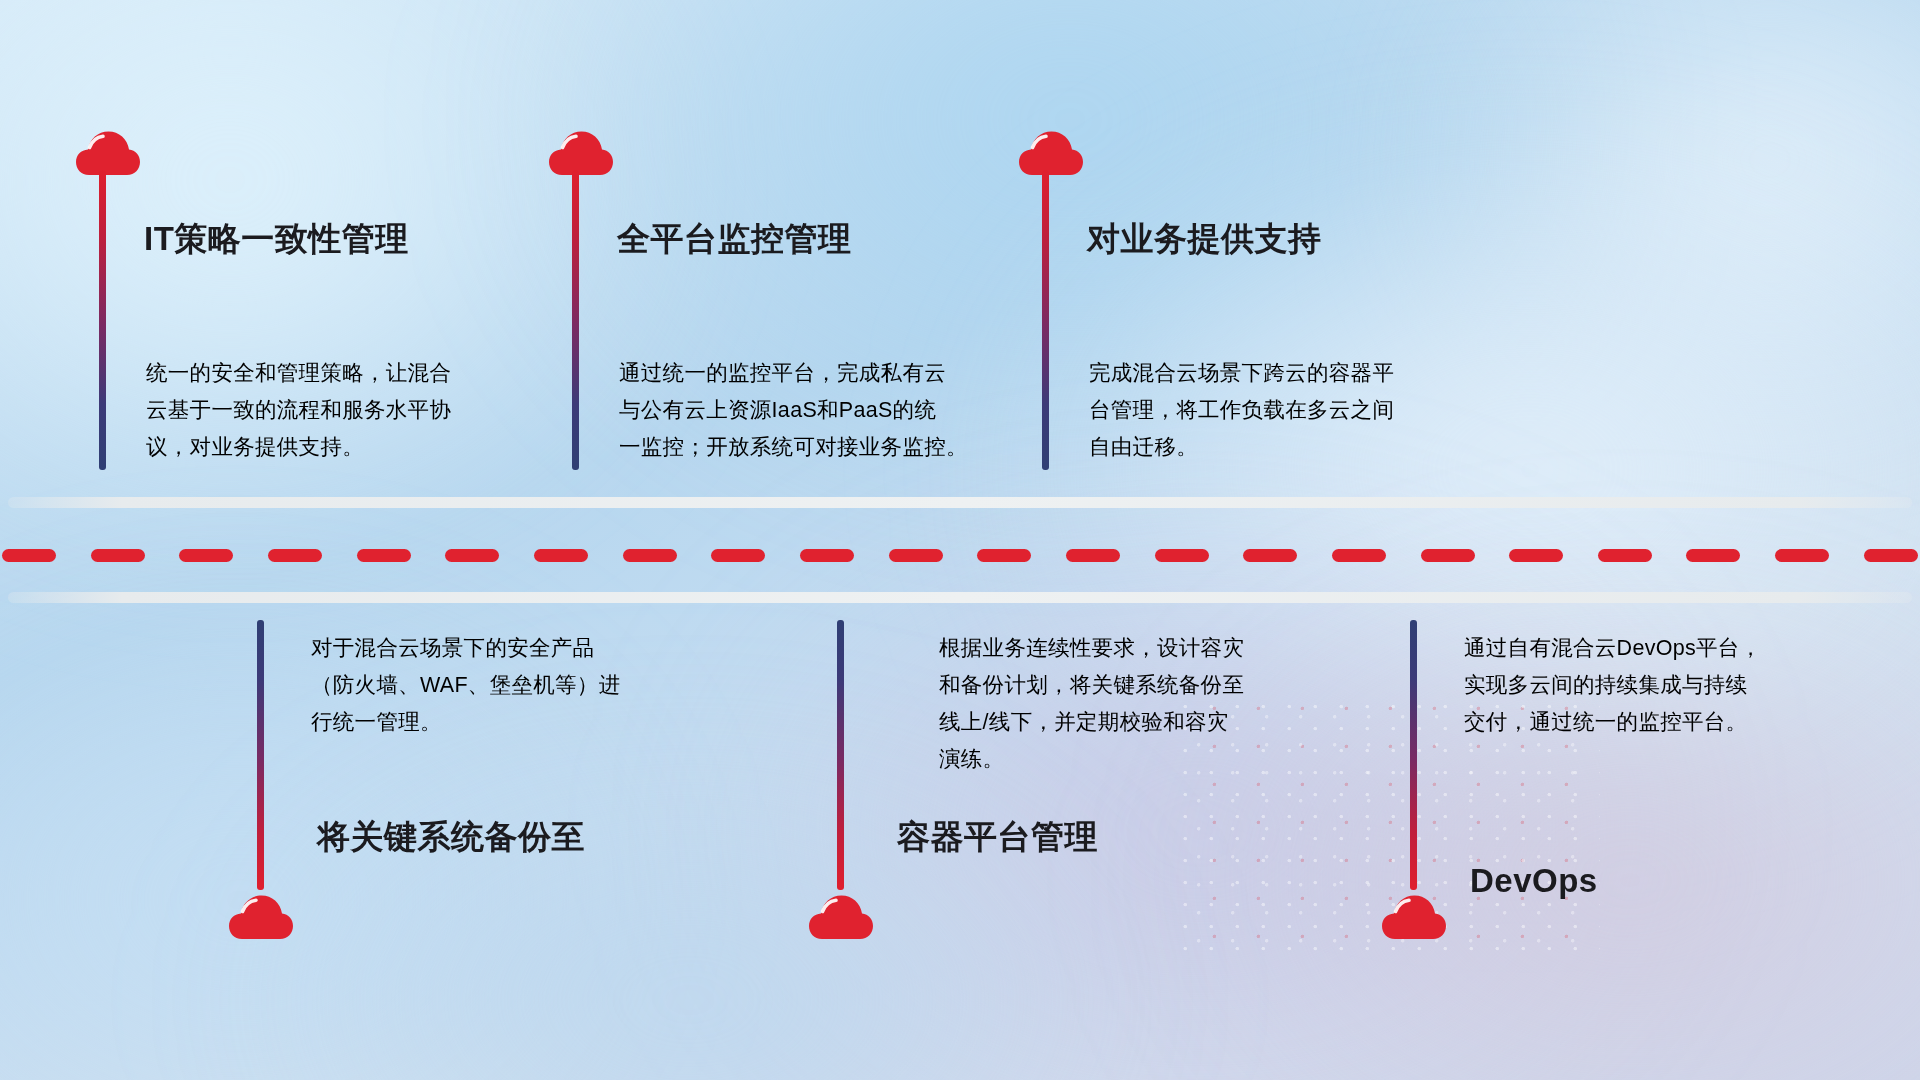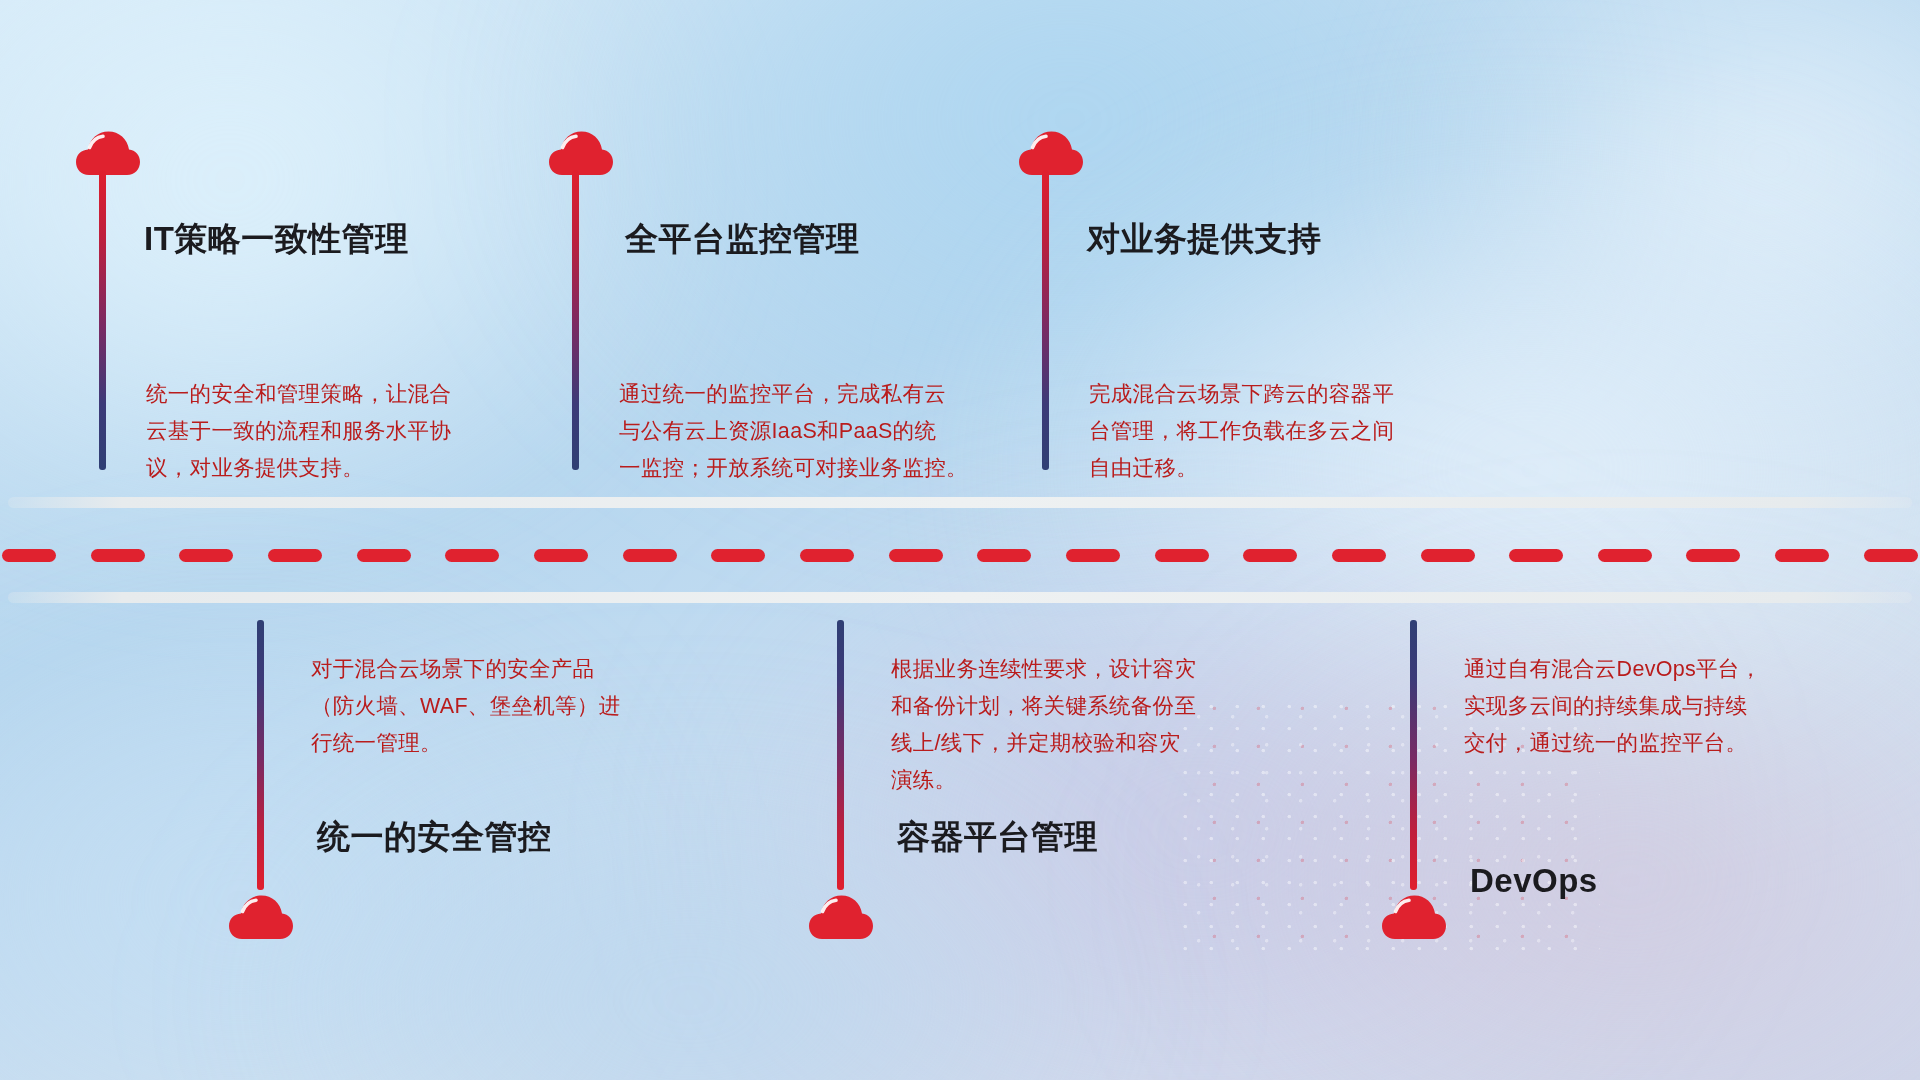--- a/index.html
+++ b/index.html
@@ -57,23 +57,22 @@
   
   .stem{width:7px;border-radius:3px;}
   .stem-down{background:linear-gradient(180deg,#e01f2d 0%,#bf1f3c 22%,#7a2a63 52%,#3c3a78 78%,#2f3f74 100%);}
   .stem-up{background:linear-gradient(180deg,#2f3f74 0%,#3c3a78 22%,#7a2a63 52%,#bf1f3c 78%,#e01f2d 100%);}
 
   .heading{
     font-size:33px;font-weight:700;color:#1b1b1f;letter-spacing:.5px;
     white-space:nowrap;line-height:1;
   }
   .body{
-    font-size:21.5px;line-height:37px;color:#b91c1c;letter-spacing:.3px;
+    font-size:21.5px;line-height:37px;color:#000000;letter-spacing:.3px;
     white-space:pre-line;
-    margin-top:21px;
   }
 
   
   .top-cloud{position:absolute;}
   .top-stem{position:absolute;top:170px;height:300px;}
   .top-head{position:absolute;top:222px;}
   .top-body{position:absolute;top:355px;width:430px;}
 
   
   .bot-stem{position:absolute;top:620px;height:270px;}
@@ -116,21 +115,21 @@
   <div class="col">
     <div class="top-cloud" style="left:549px;top:131px;">
       <div class="cloud">
         <svg viewBox="0 0 64 46" xmlns="http://www.w3.org/2000/svg">
           <path d="M13 44 C5 44 0 38 0 31 C0 24 5 19 12 18.5 C13.5 8 22 0.5 32.5 0.5 C43 0.5 51.5 8 53 18.5 C59.5 19.3 64 24.3 64 31 C64 38 58.8 44 51 44 Z" fill="#e0222f"></path>
           <path d="M13.5 16.5 C16 10 21 6 27 5.2" stroke="#ffffff" stroke-width="3.6" stroke-linecap="round" fill="none" opacity=".92"></path>
         </svg>
       </div>
     </div>
     <div class="stem stem-down top-stem" style="left:572px;"></div>
-    <div class="heading top-head" style="left:617px;margin-left:8px;">全平台监控管理</div>
+    <div class="heading top-head" style="left:617px;">全平台监控管理</div>
     <div class="body top-body" style="left:619px;">通过统一的监控平台，完成私有云
 与公有云上资源IaaS和PaaS的统
 一监控；开放系统可对接业务监控。</div>
   </div>
 
   <div class="col">
     <div class="top-cloud" style="left:1019px;top:131px;">
       <div class="cloud">
         <svg viewBox="0 0 64 46" xmlns="http://www.w3.org/2000/svg">
           <path d="M13 44 C5 44 0 38 0 31 C0 24 5 19 12 18.5 C13.5 8 22 0.5 32.5 0.5 C43 0.5 51.5 8 53 18.5 C59.5 19.3 64 24.3 64 31 C64 38 58.8 44 51 44 Z" fill="#e0222f"></path>
@@ -170,34 +169,34 @@
     <span class="dash"></span>
     <span class="dash"></span>
   </div>
   <div class="rule rule-bot"></div>
 
   <div class="col">
     <div class="stem stem-up bot-stem" style="left:257px;"></div>
     <div class="body bot-body" style="left:311px;">对于混合云场景下的安全产品
 （防火墙、WAF、堡垒机等）进
 行统一管理。</div>
-    <div class="heading bot-head" style="left:317px;">统一的安全管控</div>
+    <div class="heading bot-head" style="left:317px;">将关键系统备份至</div>
     <div class="bot-cloud" style="left:229px;">
       <div class="cloud">
         <svg viewBox="0 0 64 46" xmlns="http://www.w3.org/2000/svg">
           <path d="M13 44 C5 44 0 38 0 31 C0 24 5 19 12 18.5 C13.5 8 22 0.5 32.5 0.5 C43 0.5 51.5 8 53 18.5 C59.5 19.3 64 24.3 64 31 C64 38 58.8 44 51 44 Z" fill="#e0222f"></path>
           <path d="M13.5 16.5 C16 10 21 6 27 5.2" stroke="#ffffff" stroke-width="3.6" stroke-linecap="round" fill="none" opacity=".92"></path>
         </svg>
       </div>
     </div>
   </div>
 
   <div class="col">
     <div class="stem stem-up bot-stem" style="left:837px;"></div>
-    <div class="body bot-body" style="left:891px;">根据业务连续性要求，设计容灾
+    <div class="body bot-body" style="left:939px;">根据业务连续性要求，设计容灾
 和备份计划，将关键系统备份至
 线上/线下，并定期校验和容灾
 演练。</div>
     <div class="heading bot-head" style="left:897px;">容器平台管理</div>
     <div class="bot-cloud" style="left:809px;">
       <div class="cloud">
         <svg viewBox="0 0 64 46" xmlns="http://www.w3.org/2000/svg">
           <path d="M13 44 C5 44 0 38 0 31 C0 24 5 19 12 18.5 C13.5 8 22 0.5 32.5 0.5 C43 0.5 51.5 8 53 18.5 C59.5 19.3 64 24.3 64 31 C64 38 58.8 44 51 44 Z" fill="#e0222f"></path>
           <path d="M13.5 16.5 C16 10 21 6 27 5.2" stroke="#ffffff" stroke-width="3.6" stroke-linecap="round" fill="none" opacity=".92"></path>
         </svg>

